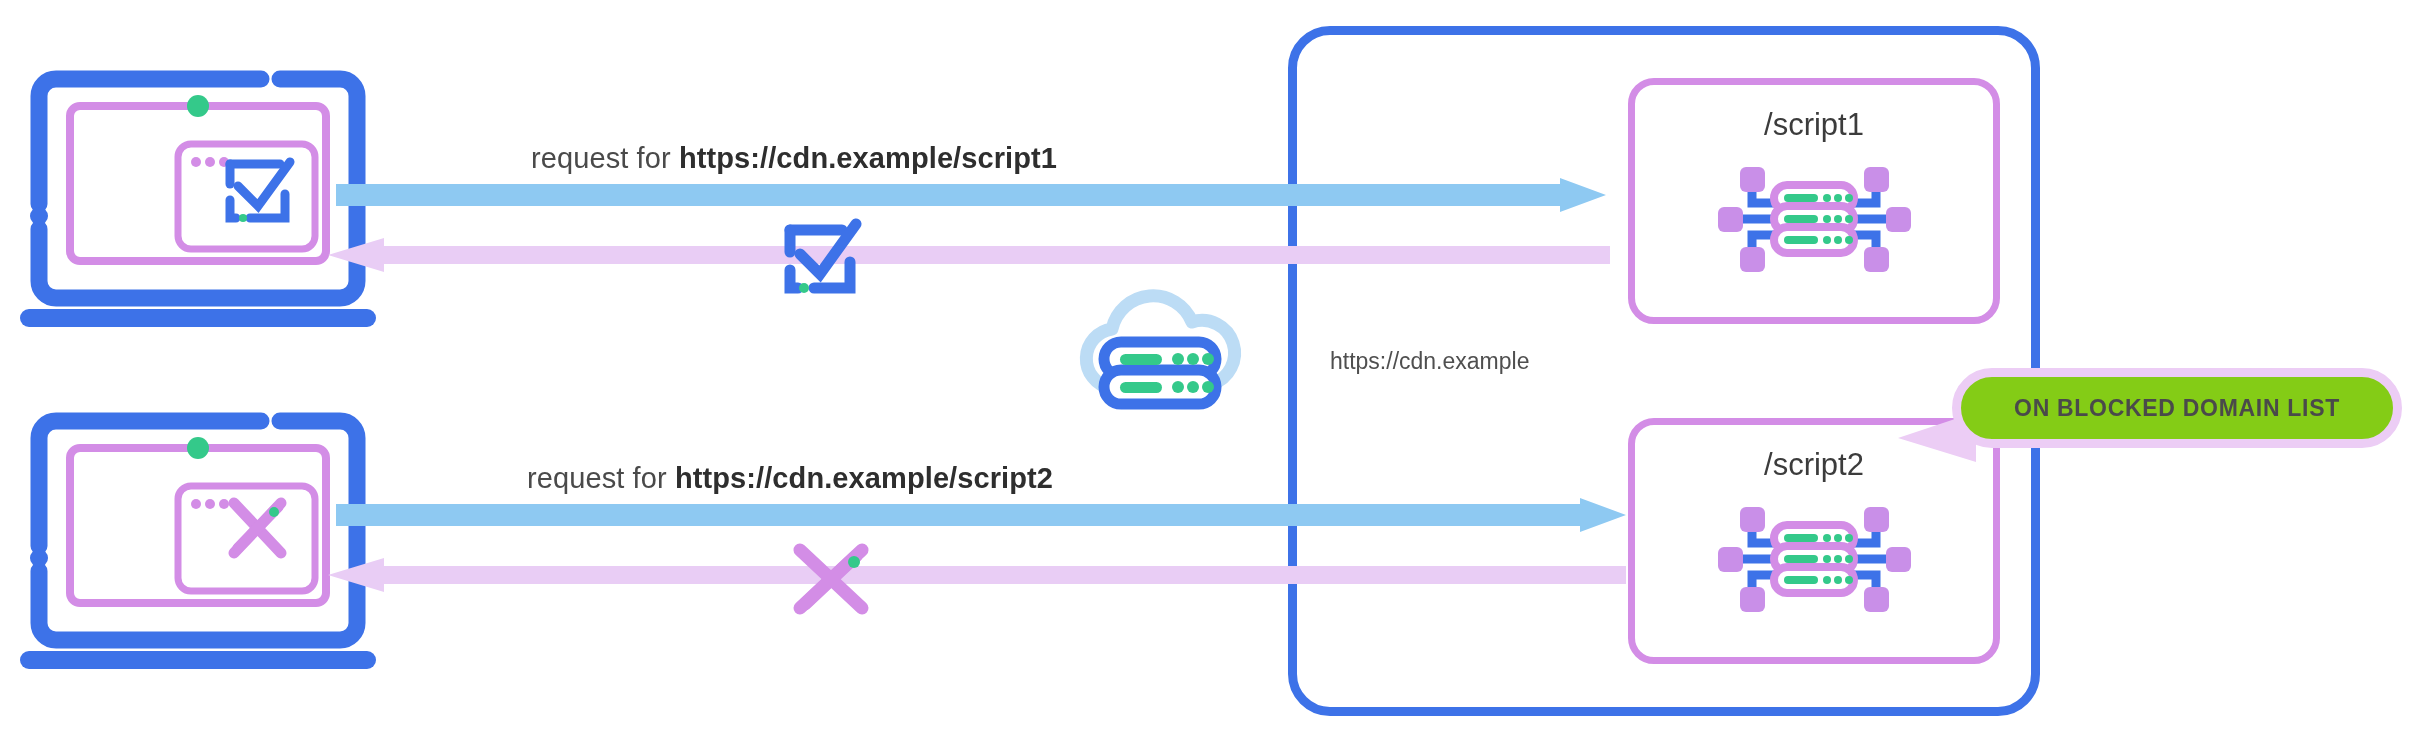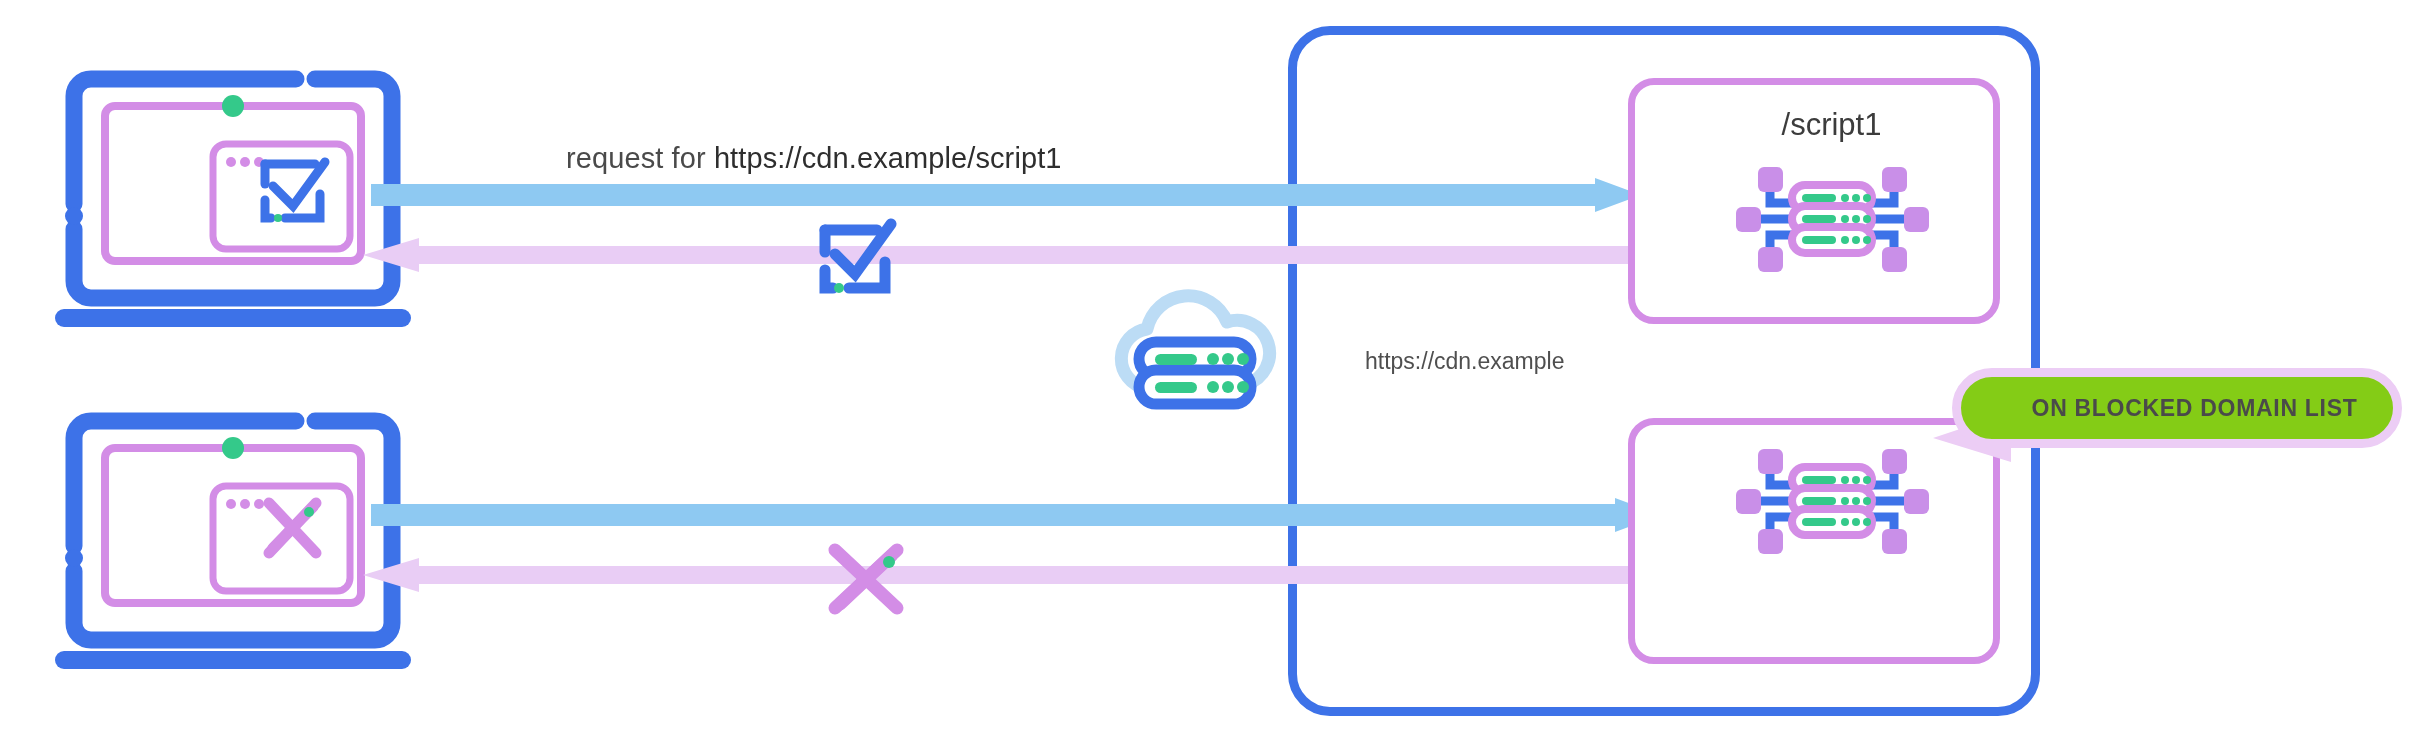--- a/index.html
+++ b/index.html
@@ -2,30 +2,30 @@
 <html><head>
 <meta charset="utf-8">
 <style>
   html,body{margin:0;padding:0;background:#ffffff;}
   body{
     width:2424px;height:748px;overflow:hidden;
     font-family:"Liberation Sans","DejaVu Sans",sans-serif;
     position:relative;
   }
   .stage{position:absolute;inset:0;}
-  .abs{position:absolute;padding-left:35px;}
+  .abs{position:absolute;}
 
   
   .lbl{
     color:#4a4a4a;
     font-size:29px;
     letter-spacing:0.1px;
     white-space:nowrap;
   }
-  .lbl b{color:#2e2e2e;font-weight:400;}
+  .lbl b{color:#2e2e2e;font-weight:700;}
   .lbl-center{text-align:center;}
 
   .cdn-label{
     font-size:23px;
     color:#4f4f4f;
     white-space:nowrap;
   }
 
   .script-title{
     font-size:31px;
@@ -235,20 +235,23 @@
 
       <g fill="none" stroke="#d38de6" stroke-width="11" stroke-linecap="round">
         <path d="M216 95 L263 145"></path>
         <path d="M263 95 L216 145"></path>
         <path d="M220 140 L260 99"></path>
       </g>
       <circle cx="256" cy="104" r="5" fill="#34c98a"></circle>
     </svg>
   </div>
 
+  <div class="abs lbl" style="left:527px;top:462px;">
+    <span>request for </span><b>https://cdn.example/script2</b>
+  </div>
 
   <div class="abs" style="left:336px;top:498px;width:1290px;height:34px;z-index:5;">
     <svg width="1290" height="34" viewBox="0 0 1290 34">
       <path d="M0 6 H1244 V0 L1290 17 L1244 34 V28 H0 Z" fill="#8ec9f2"></path>
     </svg>
   </div>
 
   <div class="abs" style="left:328px;top:558px;width:1298px;height:34px;z-index:5;">
     <svg width="1298" height="34" viewBox="0 0 1298 34">
       <path d="M1298 8 H56 V0 L0 17 L56 34 V26 H1298 Z" fill="#e9cdf5"></path>
@@ -261,20 +264,21 @@
         <path d="M22 22 L84 80"></path>
         <path d="M84 22 L22 80"></path>
         <path d="M27 76 L78 28"></path>
       </g>
       <circle cx="76" cy="34" r="6" fill="#34c98a"></circle>
     </svg>
   </div>
 
 
   <div class="abs script-panel" style="left:1628px;top:418px;width:372px;height:246px;z-index:20;">
+    <div class="script-title" style="margin-top:22px;">/script2</div>
     <div style="display:flex;justify-content:center;margin-top:16px;">
       <svg width="200" height="120" viewBox="0 0 200 120">
         <g fill="none" stroke="#3d72e8" stroke-width="9">
           <path d="M38 22 V44 H70"></path>
           <path d="M162 22 V44 H130"></path>
           <path d="M18 60 H62"></path>
           <path d="M182 60 H138"></path>
           <path d="M38 98 V76 H70"></path>
           <path d="M162 98 V76 H130"></path>
         </g>

